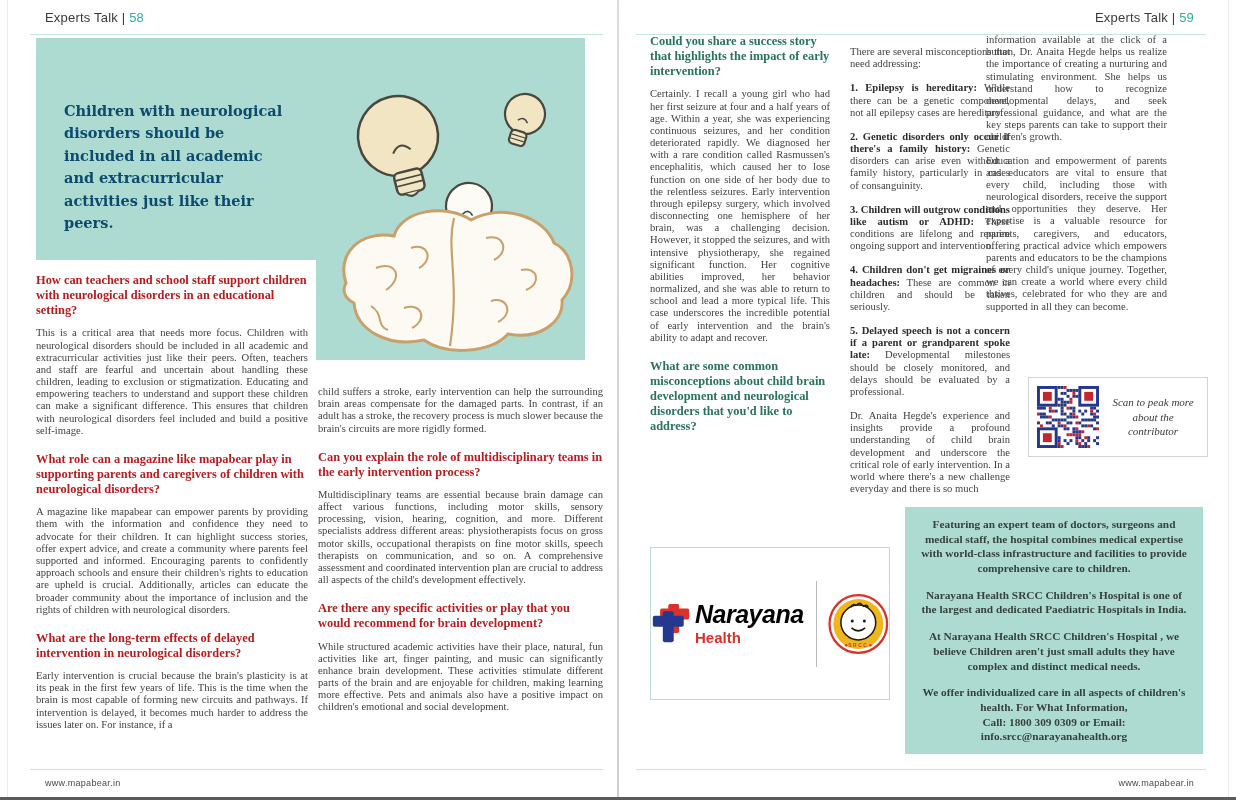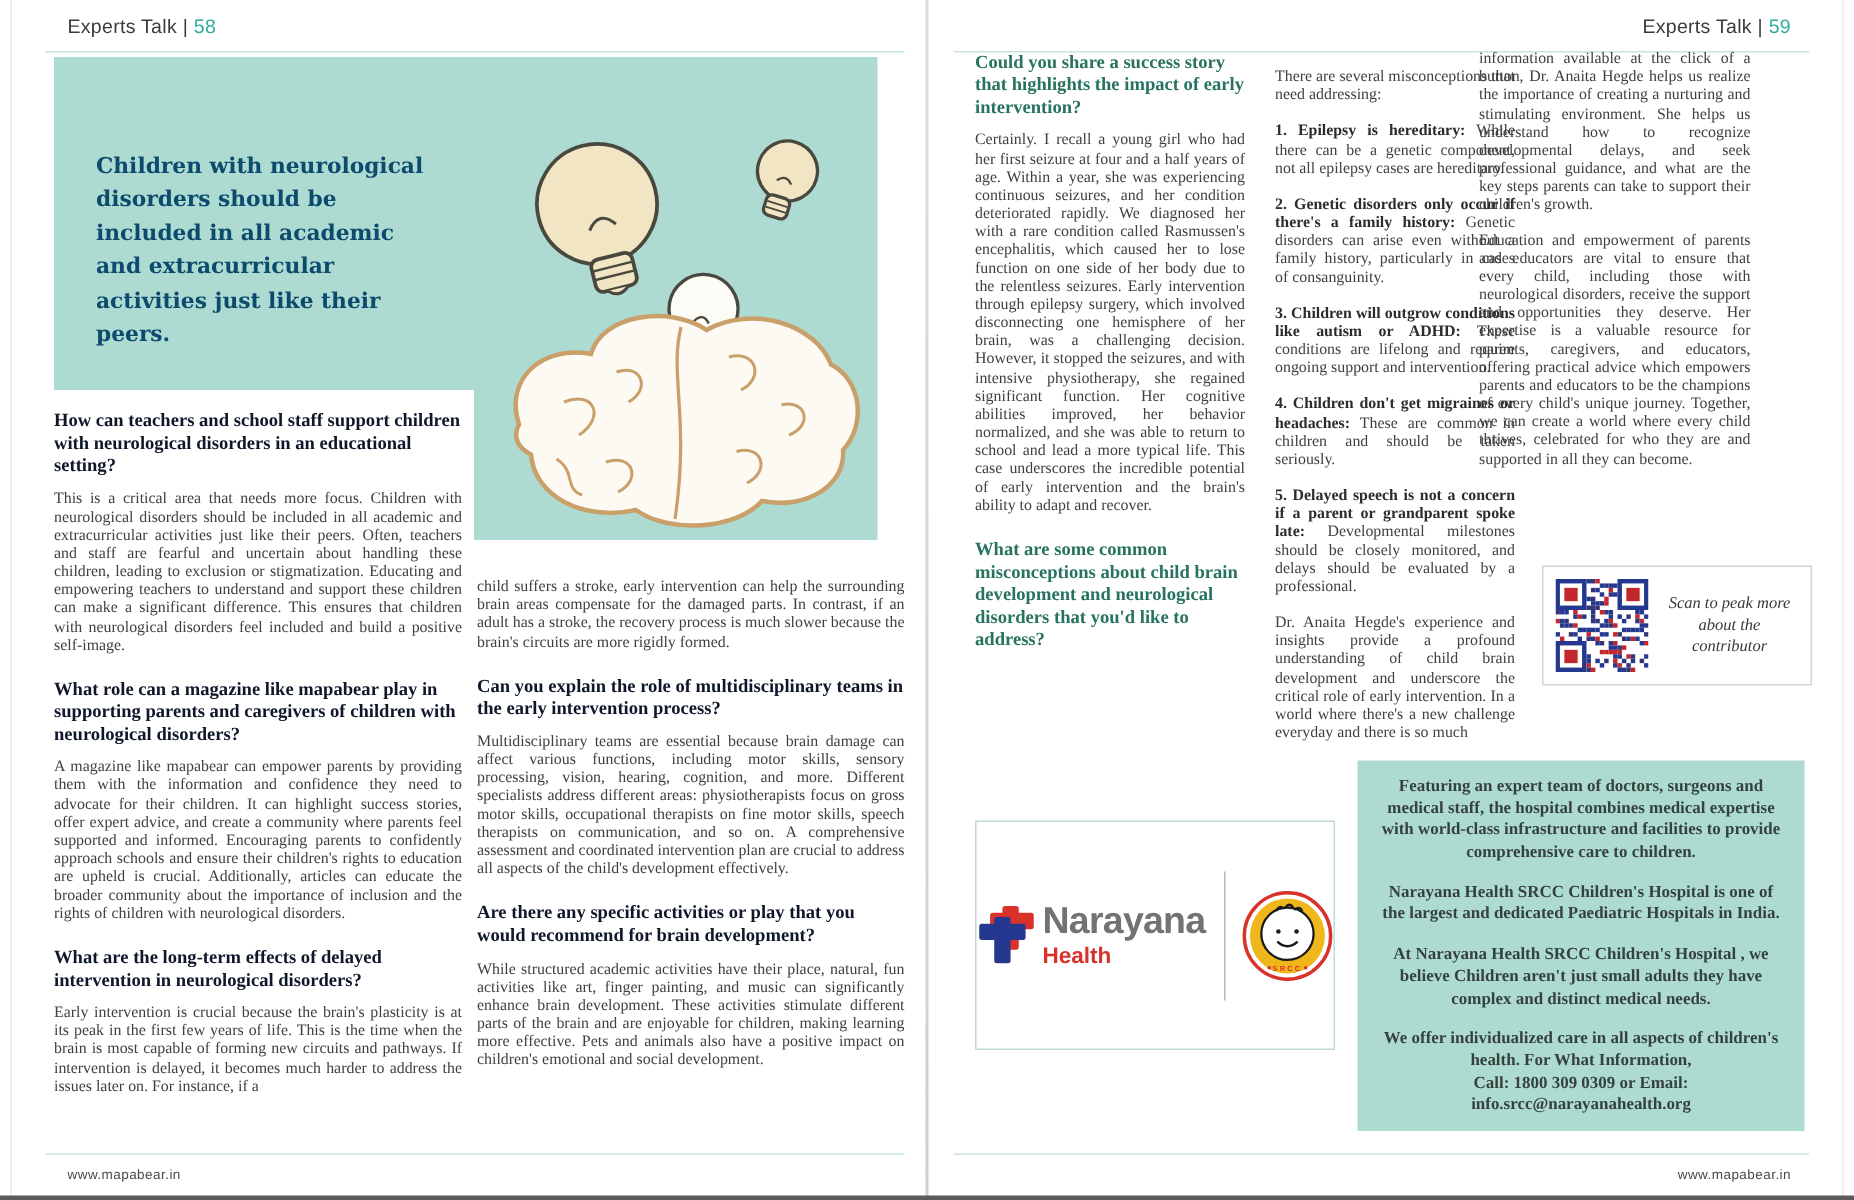--- a/index.html
+++ b/index.html
@@ -23,37 +23,37 @@
   }
   .img-panel{left:316px;top:38px;width:269px;height:322px;}
   .img-panel svg{display:block;}
   
   .col{position:absolute;}
   .colA{left:36px;top:273px;width:272px;}
   .colB{left:318px;top:386px;width:285px;}
   .colC{left:650px;top:34px;width:180px;}
   .colD{left:838px;top:34px;width:184px;}
   .colE{left:986px;top:34px;width:181px;}
-  .q{font-size:12.4px;font-weight:bold;color:#0f172a;line-height:1.22;margin:15px 0 9px;}
+  .q{font-size:12.4px;font-weight:bold;color:#b91c1c;line-height:1.22;margin:15px 0 9px;}
   .col > .q:first-child{margin-top:0;}
   .q.teal{color:#27735f;}
   .body{font-size:10.6px;line-height:1.15;text-align:justify;color:#3f3f3f;margin:0 0 4px;}
   .mis{font-size:10.6px;line-height:1.15;text-align:justify;color:#3f3f3f;margin:12px;}
   .mis b{color:#2c2c2c;}
   .mt{margin-top:11px;}
   
   .qr-box{left:1028px;top:377px;width:180px;height:80px;background:#fff;border:1px solid #cfd6d3;
     display:flex;align-items:center;gap:8px;padding:8px;box-sizing:border-box;}
   .qr-caption{flex:1;font-style:italic;font-size:11px;line-height:1.32;color:#3a3a3a;text-align:center;}
   
   .logo-box{left:650px;top:547px;width:240px;height:153px;background:#fff;border:1px solid #bedad2;
     display:flex;align-items:center;justify-content:center;gap:12px;box-sizing:border-box;}
   .wordmark{display:flex;align-items:flex-start;gap:4px;}
   .brand-text{font-family:"Liberation Sans",sans-serif;line-height:1;}
-  .brand-name{font-size:25px;font-weight:bold;color:#737373;letter-spacing:-.5px;}
+  .brand-name{font-size:25px;font-weight:bold;color:#000000;letter-spacing:-.5px;font-style:italic;}
   .brand-sub{font-size:15px;font-weight:bold;color:#d8322b;margin-top:3px;}
   .logo-divider{width:1px;height:86px;background:#b9b9b9;}
   
   .hospital-box{left:905px;top:507px;width:298px;height:247px;background:#aedbd1;
     display:flex;flex-direction:column;justify-content:center;box-sizing:border-box;padding:10px 16px;}
   .hospital-box p{margin:0;font-size:11.3px;font-weight:600;line-height:1.3;color:#35413c;text-align:center;}
   .hospital-box p.gap{margin-bottom:12px;}
   
   .gutter{left:617px;top:0;width:2px;height:800px;background:linear-gradient(to bottom,#dcdcdc,#cfcfcf);}
   .edge-l{left:7px;top:0;width:1px;height:800px;background:#ececec;}

